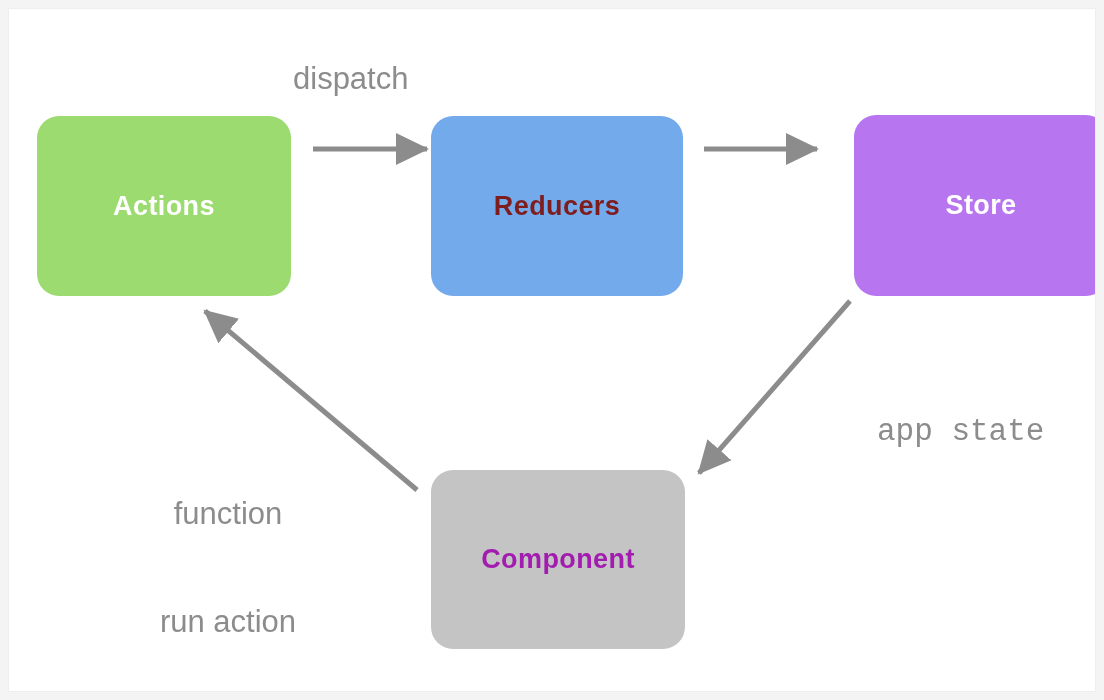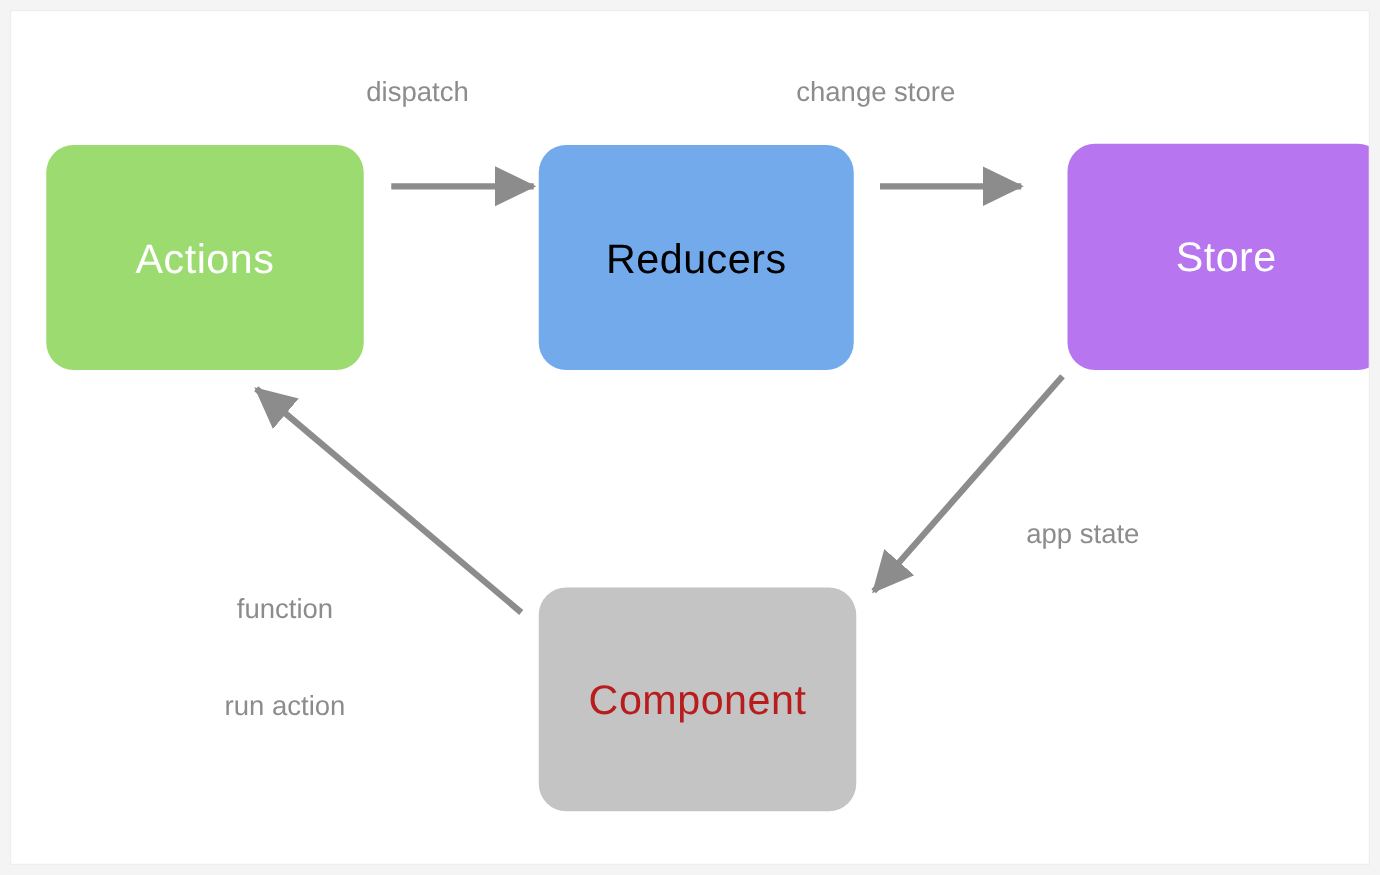--- a/index.html
+++ b/index.html
@@ -40,22 +40,22 @@
     display: flex;
     align-items: center;
     justify-content: center;
     border-radius: 22px;
     box-sizing: border-box;
     user-select: none;
   }
   .node-label {
     color: #ffffff;
     font-family: "Liberation Sans", sans-serif;
-    font-size: 33px;
-    font-weight: 400;
+    font-size: 27px;
+    font-weight: 700;
     letter-spacing: 0.4px;
     line-height: 1;
     white-space: nowrap;
   }
 
   #node-actions {
     left: 28px;
     top: 107px;
     width: 254px;
     height: 180px;
@@ -77,37 +77,38 @@
     top: 461px;
     width: 254px;
     height: 179px;
   }
 
   
   .edge-label {
     position: absolute;
     color: #8c8c8c;
     font-family: "Liberation Sans", sans-serif;
-    font-size: 22px;
+    font-size: 31px;
     font-weight: 400;
     line-height: 1.17;
     white-space: pre;
     user-select: none;
   }
   #label-dispatch {
     left: 284px;
     top: 52px;
   }
   #label-change-store {
     left: 628px;
     top: 52px;
   }
   #label-app-state {
-    left: 812px;
+    left: 868px;
     top: 405px;
+    font-family: Liberation Mono, monospace;
   }
   #label-run-action-function {
     left: 111px;
     top: 414px;
     width: 216px;
     text-align: center;
   }
 
   
   #edges-svg {
@@ -147,34 +148,33 @@
       <g>
         <line x1="408" y1="481" x2="196" y2="302" stroke="#8c8c8c" stroke-width="5" marker-end="url(#arrowhead)"></line>
       </g>
     </svg>
 
     <div class="node" id="node-actions" style="background:#9bdb70;">
       <span class="node-label" style="color: rgb(255, 255, 255);">Actions</span>
     </div>
 
     <div class="node" id="node-reducers" style="background:#73aaec;">
-      <span class="node-label" style="color: #000000;">Reducers</span>
+      <span class="node-label" style="color: #7f1d1d;">Reducers</span>
     </div>
 
     <div class="node" id="node-store" style="background:#b776ef;margin-left:33px;">
       <span class="node-label" style="color: rgb(255, 255, 255);">Store</span>
     </div>
 
     <div class="node" id="node-component" style="background:#c4c4c4;">
-      <span class="node-label" style="color: #b91c1c;">Component</span>
+      <span class="node-label" style="color: #a21caf;">Component</span>
     </div>
 
     <div class="edge-label" id="label-dispatch">dispatch</div>
 
-    <div class="edge-label" id="label-change-store">change store</div>
 
     <div class="edge-label" id="label-app-state">app state</div>
 
     <div class="edge-label" id="label-run-action-function">
       <div>function</div>
       <div>run action</div>
     </div>
 
   </div>
 </div>

